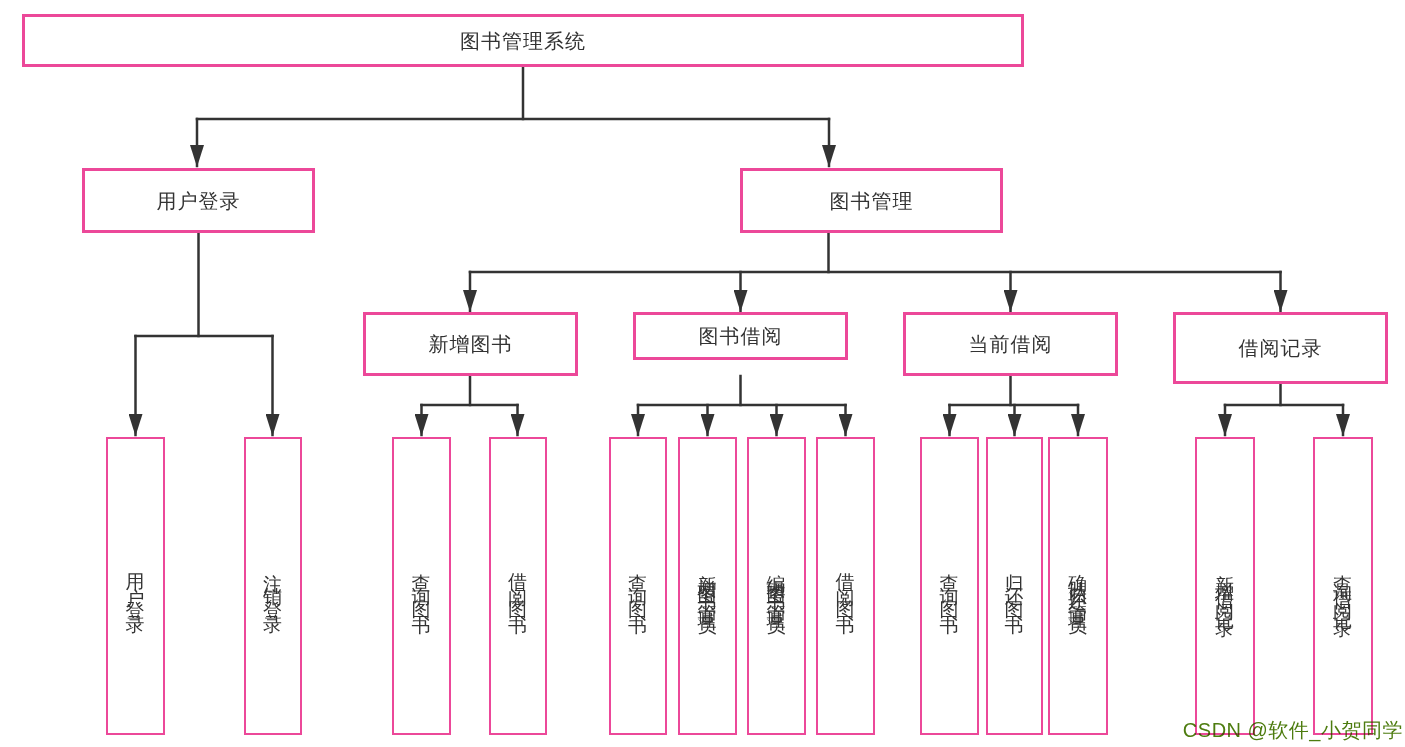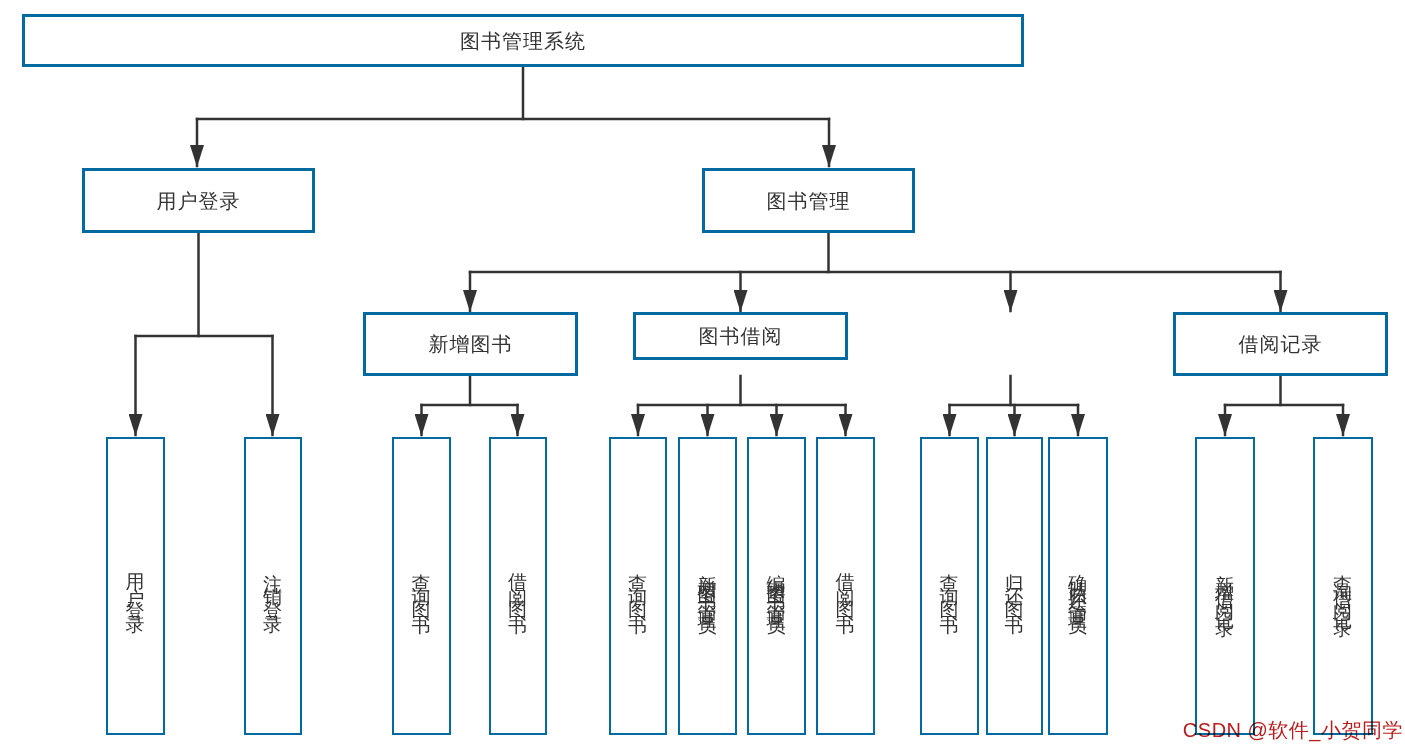--- a/index.html
+++ b/index.html
@@ -8,42 +8,42 @@
     width:1405px;height:747px;
     background:#ffffff;
     font-family:"Liberation Sans","DejaVu Sans",sans-serif;
     overflow:hidden;
   }
   #connectors{position:absolute;left:0;top:0;width:1405px;height:747px;}
   .box{
     position:absolute;
     box-sizing:border-box;
     background:#ffffff;
-    border:3px solid #0369a1;
+    border:3px solid #ec4899;
     color:#333333;
     display:flex;
     align-items:center;
     justify-content:center;
     line-height:1;
   }
   .box.h{font-size:20px;letter-spacing:1px;}
   .box.v{
     border-width:2.5px;
     writing-mode:vertical-rl;
     text-orientation:mixed;
     font-size:19px;
   }
   .ls-4{letter-spacing:14px;}
   .ls-6{letter-spacing:9px;}
   .ls-9{letter-spacing:6px;}
   #watermark{
     position:absolute;
     right:2px;bottom:3px;
     font-size:20px;
-    color:#b91c1c;
+    color:#4d7c0f;
     letter-spacing:0.5px;
     mix-blend-mode:darken;
     white-space:nowrap;
   }
 </style>
 </head>
 <body>
 
 <div id="canvas">
 
@@ -93,25 +93,26 @@
       <path d="M1280.5,376 V405"></path>
       <path d="M1225,405 H1343"></path>
       <path d="M1225,405 V435" marker-end="url(#arr)"></path>
       <path d="M1343,405 V435" marker-end="url(#arr)"></path>
     </g>
   </svg>
 
   <div class="box h" style="left:22px;top:14px;width:1002px;height:53px">图书管理系统</div>
 
   <div class="box h" style="left:82px;top:168px;width:233px;height:65px">用户登录</div>
-  <div class="box h" style="left:702px;top:168px;width:213px;height:65px">图书管理</div>
+  <div class="box h" style="left:740px;top:168px;width:263px;height:65px">图书管理</div>
 
   <div class="box h" style="left:363px;top:312px;width:215px;height:64px">新增图书</div>
   <div class="box h" style="left:633px;top:312px;width:215px;height:48px">图书借阅</div>
-  <div class="box h" style="left:1173px;top:312px;width:215px;height:64px">借阅记录</div>
+  <div class="box h" style="left:903px;top:312px;width:215px;height:64px">当前借阅</div>
+  <div class="box h" style="left:1173px;top:312px;width:215px;height:72px">借阅记录</div>
 
   <div class="box v ls-4" style="left:106px;top:437px;width:59px;height:298px">用户登录</div>
   <div class="box v ls-4" style="left:244px;top:437px;width:58px;height:298px">注销登录</div>
   <div class="box v ls-4" style="left:392px;top:437px;width:59px;height:298px">查询图书</div>
   <div class="box v ls-4" style="left:489px;top:437px;width:58px;height:298px">借阅图书</div>
   <div class="box v ls-4" style="left:609px;top:437px;width:58px;height:298px">查询图书</div>
   <div class="box v ls-9" style="left:678px;top:437px;width:59px;height:298px">新增图书（管理员）</div>
   <div class="box v ls-9" style="left:747px;top:437px;width:59px;height:298px">编辑图书（管理员）</div>
   <div class="box v ls-4" style="left:816px;top:437px;width:59px;height:298px">借阅图书</div>
   <div class="box v ls-4" style="left:920px;top:437px;width:59px;height:298px">查询图书</div>

